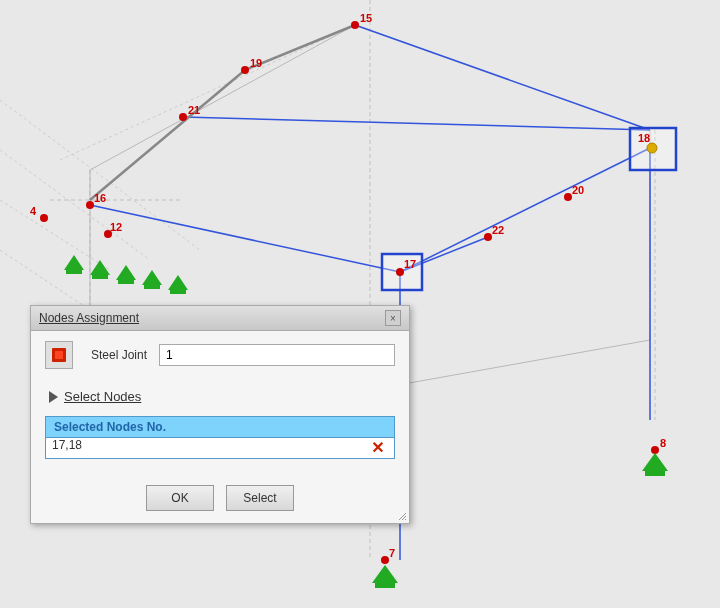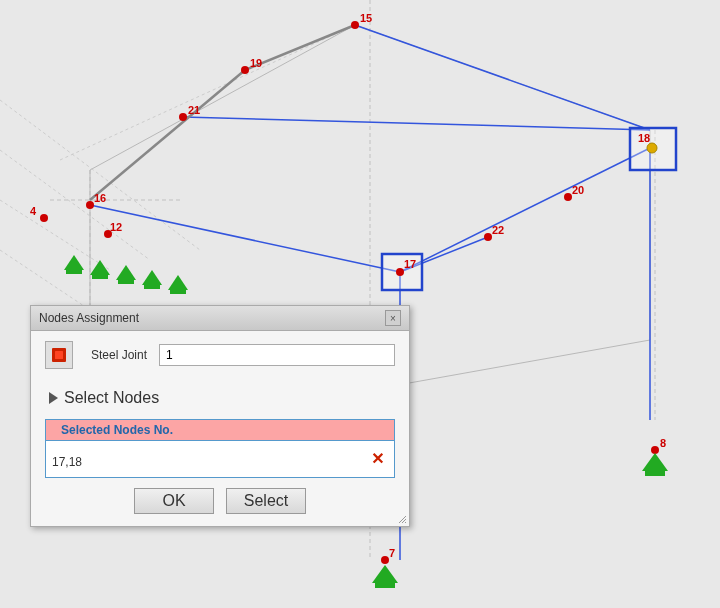--- a/index.html
+++ b/index.html
@@ -46,20 +46,21 @@
       display: flex;
       justify-content: space-between;
       align-items: center;
       cursor: default;
     }
 
     #dialog-title {
       font-size: 12px;
       color: #333;
       font-weight: normal;
+      text-decoration: underline;
     }
 
     #dialog-close {
       width: 16px;
       height: 16px;
       background: #d0d0d0;
       border: 1px solid #999;
       display: flex;
       align-items: center;
       justify-content: center;
@@ -119,46 +120,47 @@
       width: 0;
       height: 0;
       border-top: 6px solid transparent;
       border-bottom: 6px solid transparent;
       border-left: 9px solid #555;
       margin-right: 6px;
       flex-shrink: 0;
     }
 
     .select-nodes-label {
-      font-size: 16px;
-      color: #333;
+      font-size: 13px;
+      color: #333;
+      text-decoration: underline;
     }
 
     .selected-nodes-section {
       border: 1px solid #5599cc;
       background: #fff;
       margin-bottom: 10px;
     }
 
     .selected-nodes-header {
-      background: #fca5a5;
+      background: #7dd3fc;
       border-bottom: 1px solid #5599cc;
-      padding: 3px 15px;
+      padding: 3px 8px;
     }
 
     .selected-nodes-header-text {
       font-size: 12px;
       color: #2266aa;
       font-weight: bold;
     }
 
     .selected-nodes-input-row {
       display: flex;
-      align-items: flex-end;
-      padding: 8px 6px;
+      align-items: flex-start;
+      padding: 0 6px;
     }
 
     .selected-nodes-input {
       flex: 1;
       border: none;
       background: transparent;
       font-size: 12px;
       outline: none;
       color: #333;
     }
@@ -181,27 +183,28 @@
     }
 
     .button-row {
       display: flex;
       justify-content: center;
       gap: 12px;
       margin-top: 4px;
     }
 
     .dialog-btn {
-      width: 80px;
+      width: 68px;
       height: 26px;
       background: linear-gradient(to bottom, #f0f0f0, #d8d8d8);
       border: 1px solid #999;
-      font-size: 16px;
+      font-size: 12px;
       cursor: pointer;
       color: #333;
+      margin-top: 16px;
     }
 
     
     .resize-handle {
       position: absolute;
       bottom: 2px;
       right: 2px;
       width: 10px;
       height: 10px;
       cursor: se-resize;

